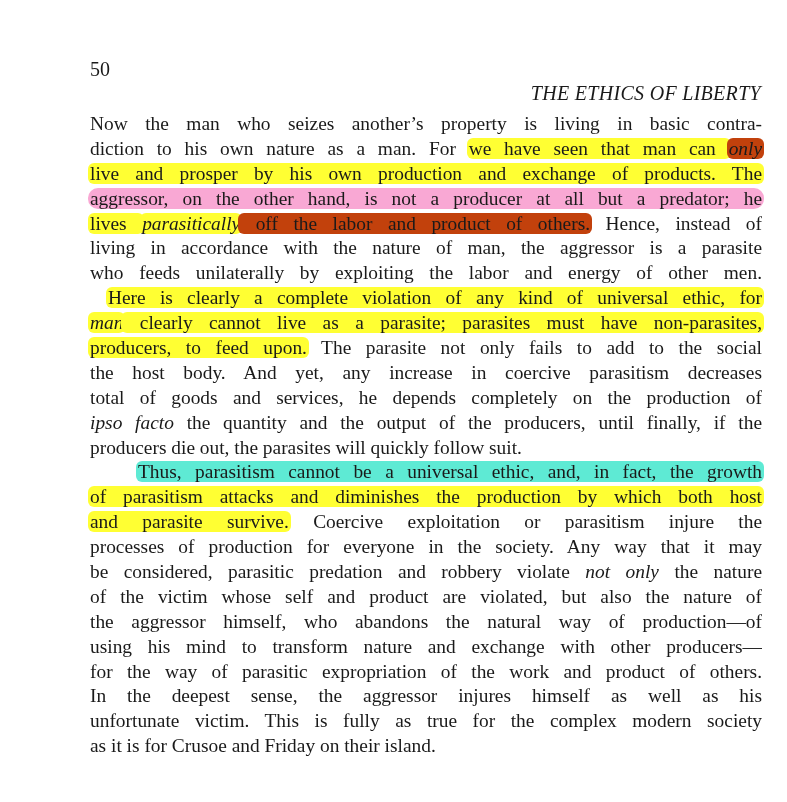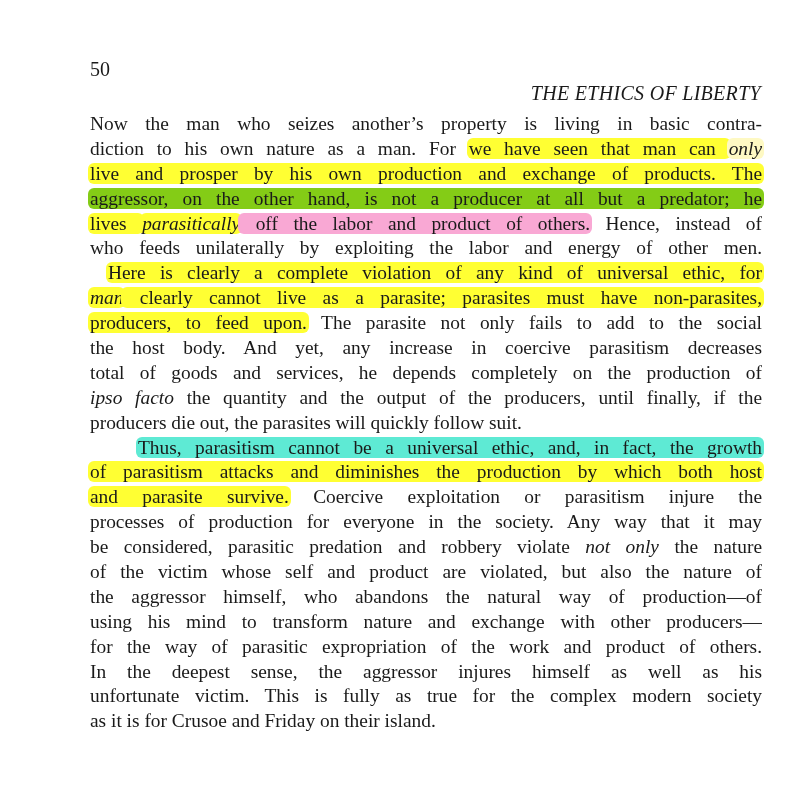--- a/index.html
+++ b/index.html
@@ -32,24 +32,25 @@
 <body>
 
 <div class="page">
   <div class="header">
     <span class="page-number">50</span>
     <span class="running-title">THE ETHICS OF LIBERTY</span>
   </div>
   <div class="body-text" id="body-text">
       <div>
         <span class="line"><span>Now the man who seizes another’s property is living in basic contra-</span></span>
-        <span class="line"><span>diction to his own nature as a man. For </span><span class="hl" style="background: rgb(255, 255, 51);">we have seen that man can </span><em class="hl" style="background: #fef9c3;">only</em></span>
+        <span class="line"><span>diction to his own nature as a man. For </span><span class="hl" style="background: rgb(255, 255, 51);">we have seen that man can </span><em class="hl" style="background: #c2410c;">only</em></span>
         <span class="line"><span class="hl" style="background: rgb(255, 255, 51);">live and prosper by his own production and exchange of products. The</span></span>
-        <span class="line"><span class="hl" style="background: #84cc16;">aggressor, on the other hand, is not a producer at all but a predator; he</span></span>
-        <span class="line"><span class="hl" style="background: rgb(255, 255, 51);">lives </span><em class="hl" style="background: rgb(255, 255, 51);">parasitically</em><span class="hl" style="background: #f9a8d4;"> off the labor and product of others.</span><span> Hence, instead of</span></span>
+        <span class="line"><span class="hl" style="background: #f9a8d4; border-radius: 10px;">aggressor, on the other hand, is not a producer at all but a predator; he</span></span>
+        <span class="line"><span class="hl" style="background: rgb(255, 255, 51);">lives </span><em class="hl" style="background: rgb(255, 255, 51);">parasitically</em><span class="hl" style="background: #c2410c;"> off the labor and product of others.</span><span> Hence, instead of</span></span>
+        <span class="line"><span>living in accordance with the nature of man, the aggressor is a parasite</span></span>
         <span class="line"><span>who feeds unilaterally by exploiting the labor and energy of other men.</span></span>
         <span class="line"><span class="hl" style="background: rgb(255, 255, 51); margin-left: 16px;">Here is clearly a complete violation of any kind of universal ethic, for</span></span>
         <span class="line"><em class="hl" style="background: rgb(255, 255, 51);">man</em><span class="hl" style="background: rgb(255, 255, 51);"> clearly cannot live as a parasite; parasites must have non-parasites,</span></span>
         <span class="line"><span class="hl" style="background: rgb(255, 255, 51);">producers, to feed upon.</span><span> The parasite not only fails to add to the social</span></span>
         <span class="line"><span>the host body. And yet, any increase in coercive parasitism decreases</span></span>
         <span class="line"><span>total of goods and services, he depends completely on the production of</span></span>
         <span class="line"><em>ipso facto</em><span> the quantity and the output of the producers, until finally, if the</span></span>
         <span class="line last"><span>producers die out, the parasites will quickly follow suit.</span></span>
       </div>
       <div>

